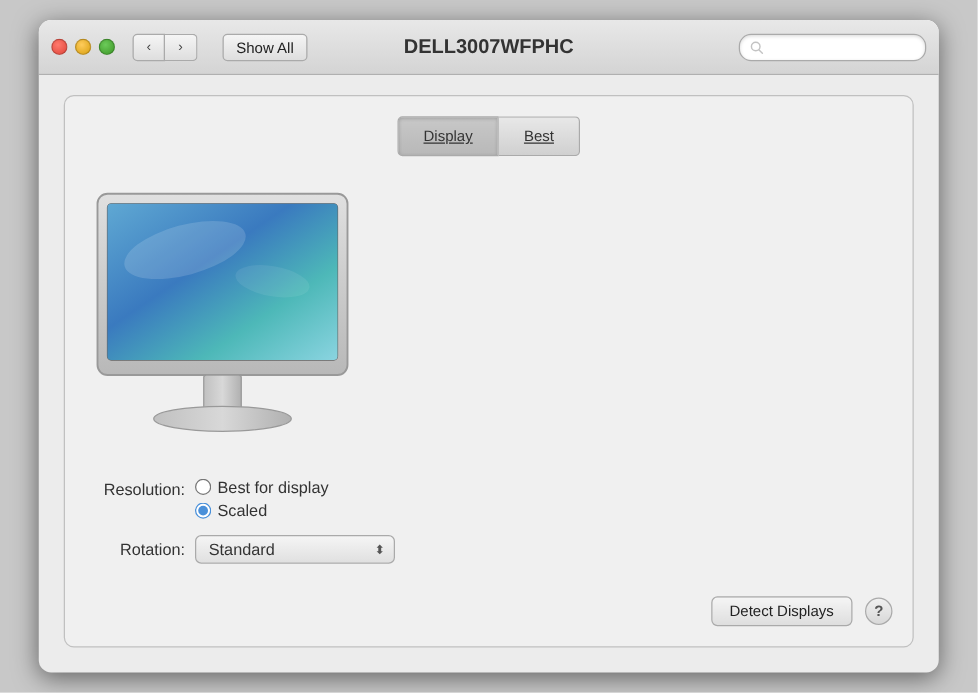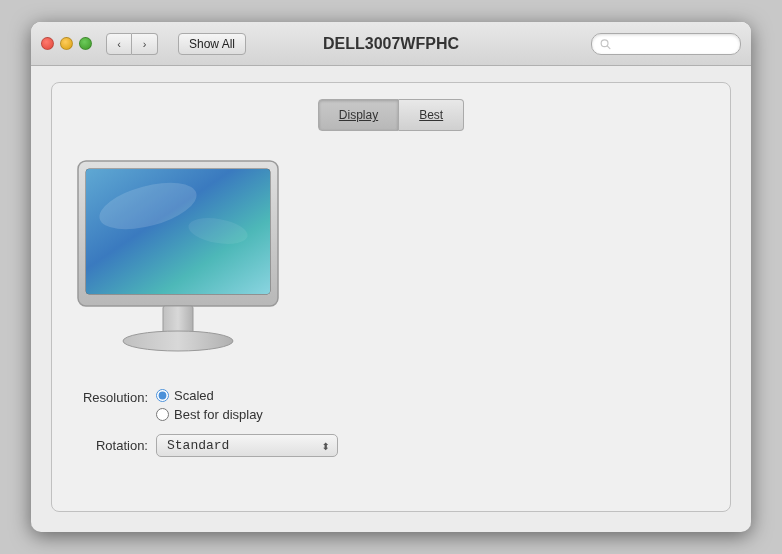--- a/index.html
+++ b/index.html
@@ -251,24 +251,23 @@
 
     .rotation-select {
       appearance: none;
       -webkit-appearance: none;
       background: linear-gradient(to bottom, #f5f5f5, #e0e0e0);
       border: 1px solid #aaa;
       border-radius: 5px;
       padding: 3px 24px 3px 10px;
       font-size: 13px;
       color: #333;
-      width: 182px;
+      width: 160px;
       cursor: pointer;
       position: relative;
-      font-family: Liberation Mono, monospace;
     }
 
     .select-wrapper {
       position: relative;
       display: inline-block;
     }
 
     .select-arrow {
       position: absolute;
       right: 8px;
@@ -387,26 +386,26 @@
             <ellipse cx="110" cy="190" rx="55" ry="10" fill="url(#standGrad)" stroke="#999" stroke-width="1"></ellipse>
           </svg>
         </div>
 
         <div class="settings-panel">
 
           <div class="resolution-row">
             <span class="resolution-label">Resolution:</span>
             <div class="resolution-options">
               <label class="radio-option">
+                <input type="radio" name="resolution" class="radio-input" style="">
+                <span class="radio-label">Best for display</span>
+              </label>
+              <label class="radio-option">
                 <input type="radio" name="resolution" class="radio-input" checked="" style="">
                 <span class="radio-label">Scaled</span>
-              </label>
-              <label class="radio-option">
-                <input type="radio" name="resolution" class="radio-input" style="">
-                <span class="radio-label">Best for display</span>
               </label>
 
             </div>
           </div>
 
           <div class="rotation-row">
             <span class="rotation-label">Rotation:</span>
             <div class="select-wrapper">
               <select class="rotation-select">
                 <option>Standard</option>
@@ -414,16 +413,20 @@
                 <option>180°</option>
                 <option>270°</option>
               </select>
               <span class="select-arrow">⬍</span>
             </div>
           </div>
 
         </div>
       </div>
 
+      <div class="bottom-bar">
+        <button class="detect-btn">Detect Displays</button>
+        <div class="help-btn">?</div>
+      </div>
 
     </div>
   </div>
 </div>
 
 </body></html>

